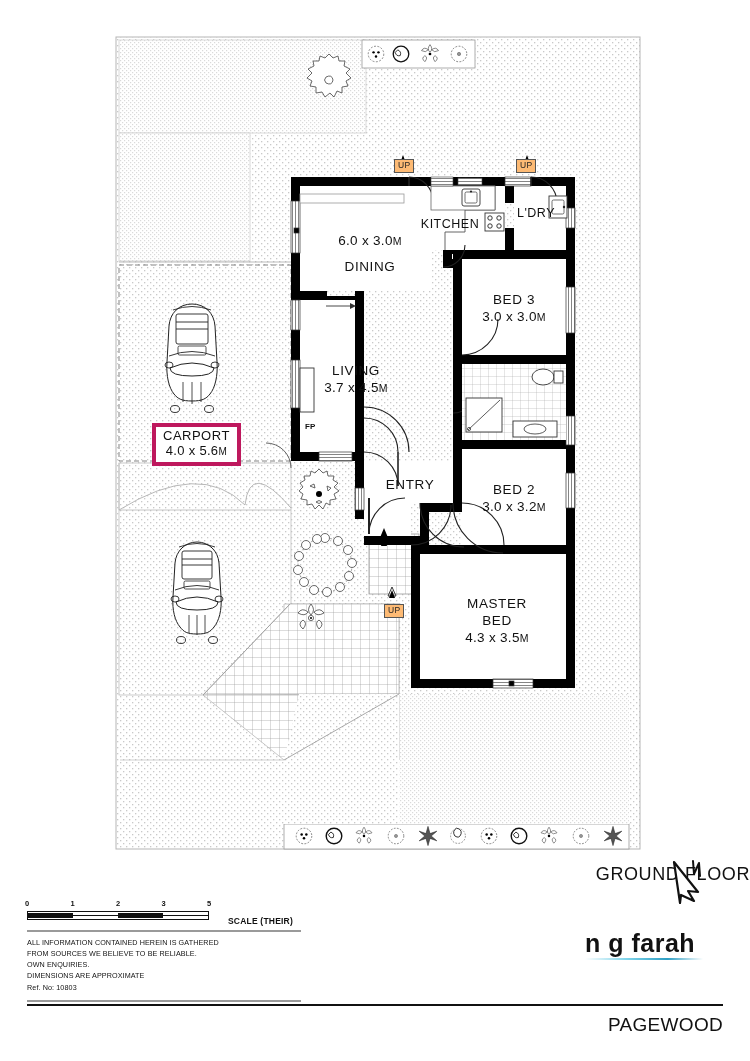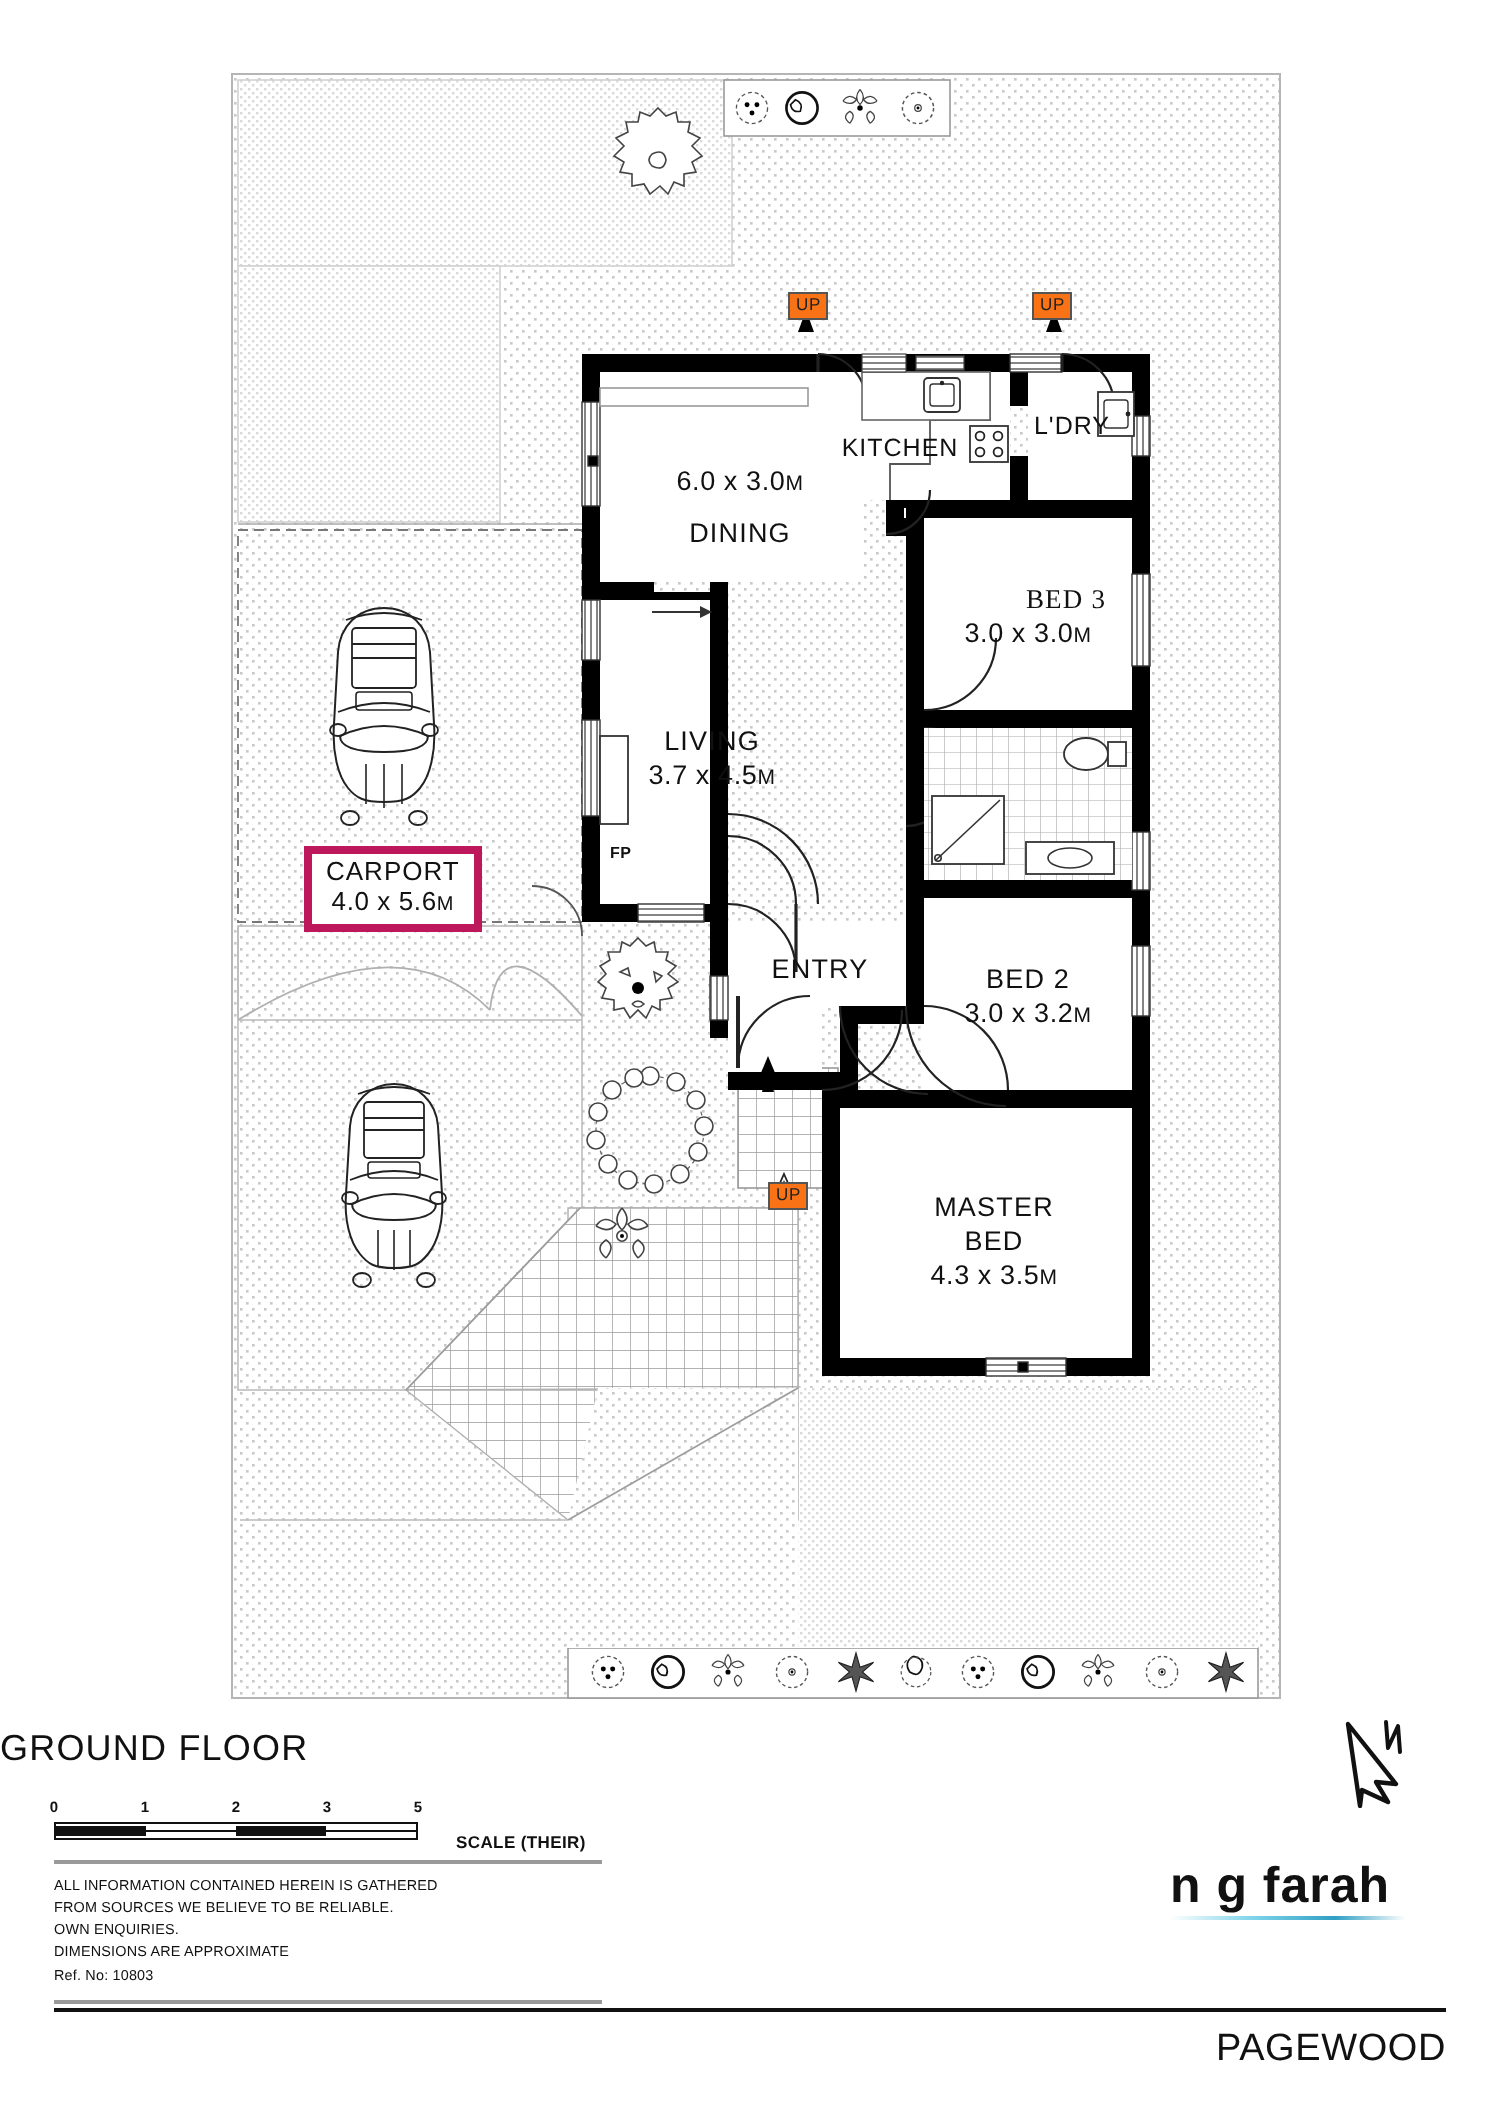--- a/index.html
+++ b/index.html
@@ -60,44 +60,45 @@
     font-size: 8px;
     letter-spacing: .2px;
     font-weight: 700;
   }
 
   .up-lbl {
     position: absolute;
     font-size: 8.5px;
     letter-spacing: .3px;
     border: 1px solid #555;
-    background: #f97316;
+    background: #fdba74;
     padding: 0px 3px 1px 3px;
     color: #222;
     line-height: 1.25;
+    margin-top: 13px;
   }
 
   .carport-box {
     position: absolute;
     border: 4px solid #be185d;
     background: #fff;
     padding: 2px 7px 3px 7px;
     text-align: center;
     line-height: 1.15;
   }
   .carport-box .cp-name { font-size: 13px; letter-spacing: .5px; }
   .carport-box .cp-dim  { font-size: 13px; letter-spacing: .3px; }
   .carport-box .u { font-size: 10px; }
 
   
   .floor-title {
     position: absolute;
     left: 0; right: 0;
     top: 864px;
-    text-align: left;
+    text-align: right;
     font-size: 18px;
     letter-spacing: .6px;
   }
 
   #scale-wrap {
     position: absolute;
     left: 27px;
     top: 899px;
     width: 182px;
   }
@@ -711,21 +712,21 @@
   <div class="lbl small-room" style="left:420px; top:217px; width:60px;">KITCHEN</div>
 
   <div class="lbl small-room" style="left:508px; top:206px; width:56px;">L'DRY</div>
 
   <div class="lbl room-name" style="left:300px; top:363px; width:112px;">LIVING</div>
   <div class="lbl room-dim" style="left:300px; top:380px; width:112px;">
     <span>3.7 x 4.5</span><span class="u">M</span>
   </div>
   <div class="lbl fp-lbl" style="left:305px; top:383px;margin-top:40px;">FP</div>
 
-  <div class="lbl room-name" style="left:487px; top:292px; width:92px;font-family:Liberation Serif, serif;">BED 3</div>
+  <div class="lbl room-name" style="left:468px; top:292px; width:92px;">BED 3</div>
   <div class="lbl room-dim" style="left:468px; top:309px; width:92px;">
     <span>3.0 x 3.0</span><span class="u">M</span>
   </div>
 
   <div class="lbl room-name" style="left:468px; top:482px; width:92px;">BED 2</div>
   <div class="lbl room-dim" style="left:468px; top:499px; width:92px;">
     <span>3.0 x 3.2</span><span class="u">M</span>
   </div>
 
   <div class="lbl room-name" style="left:438px; top:596px; width:118px;">MASTER</div>

